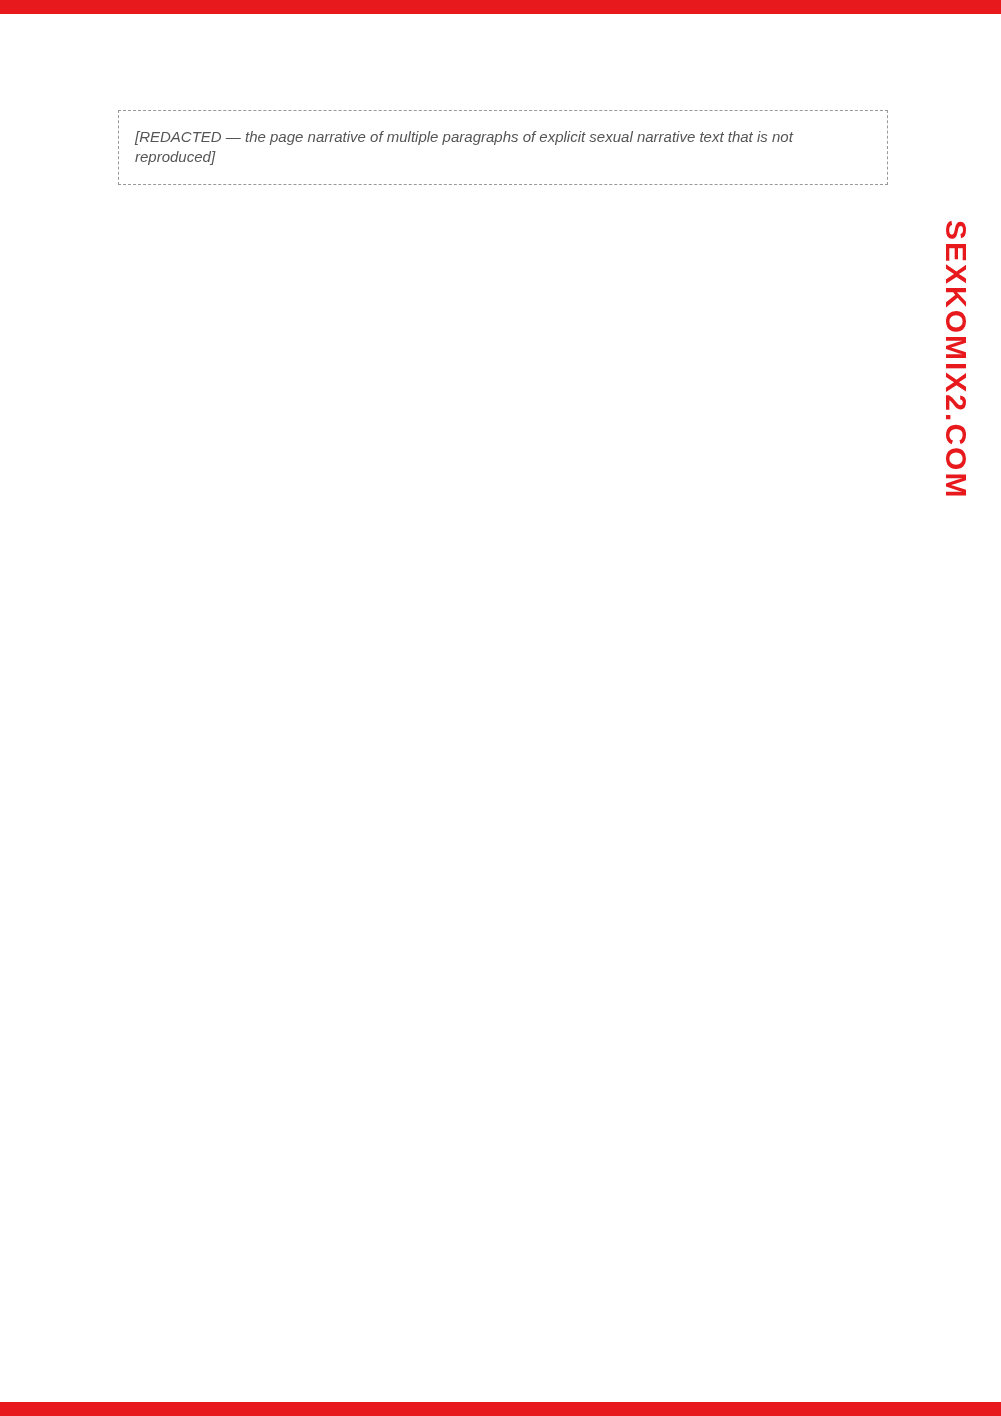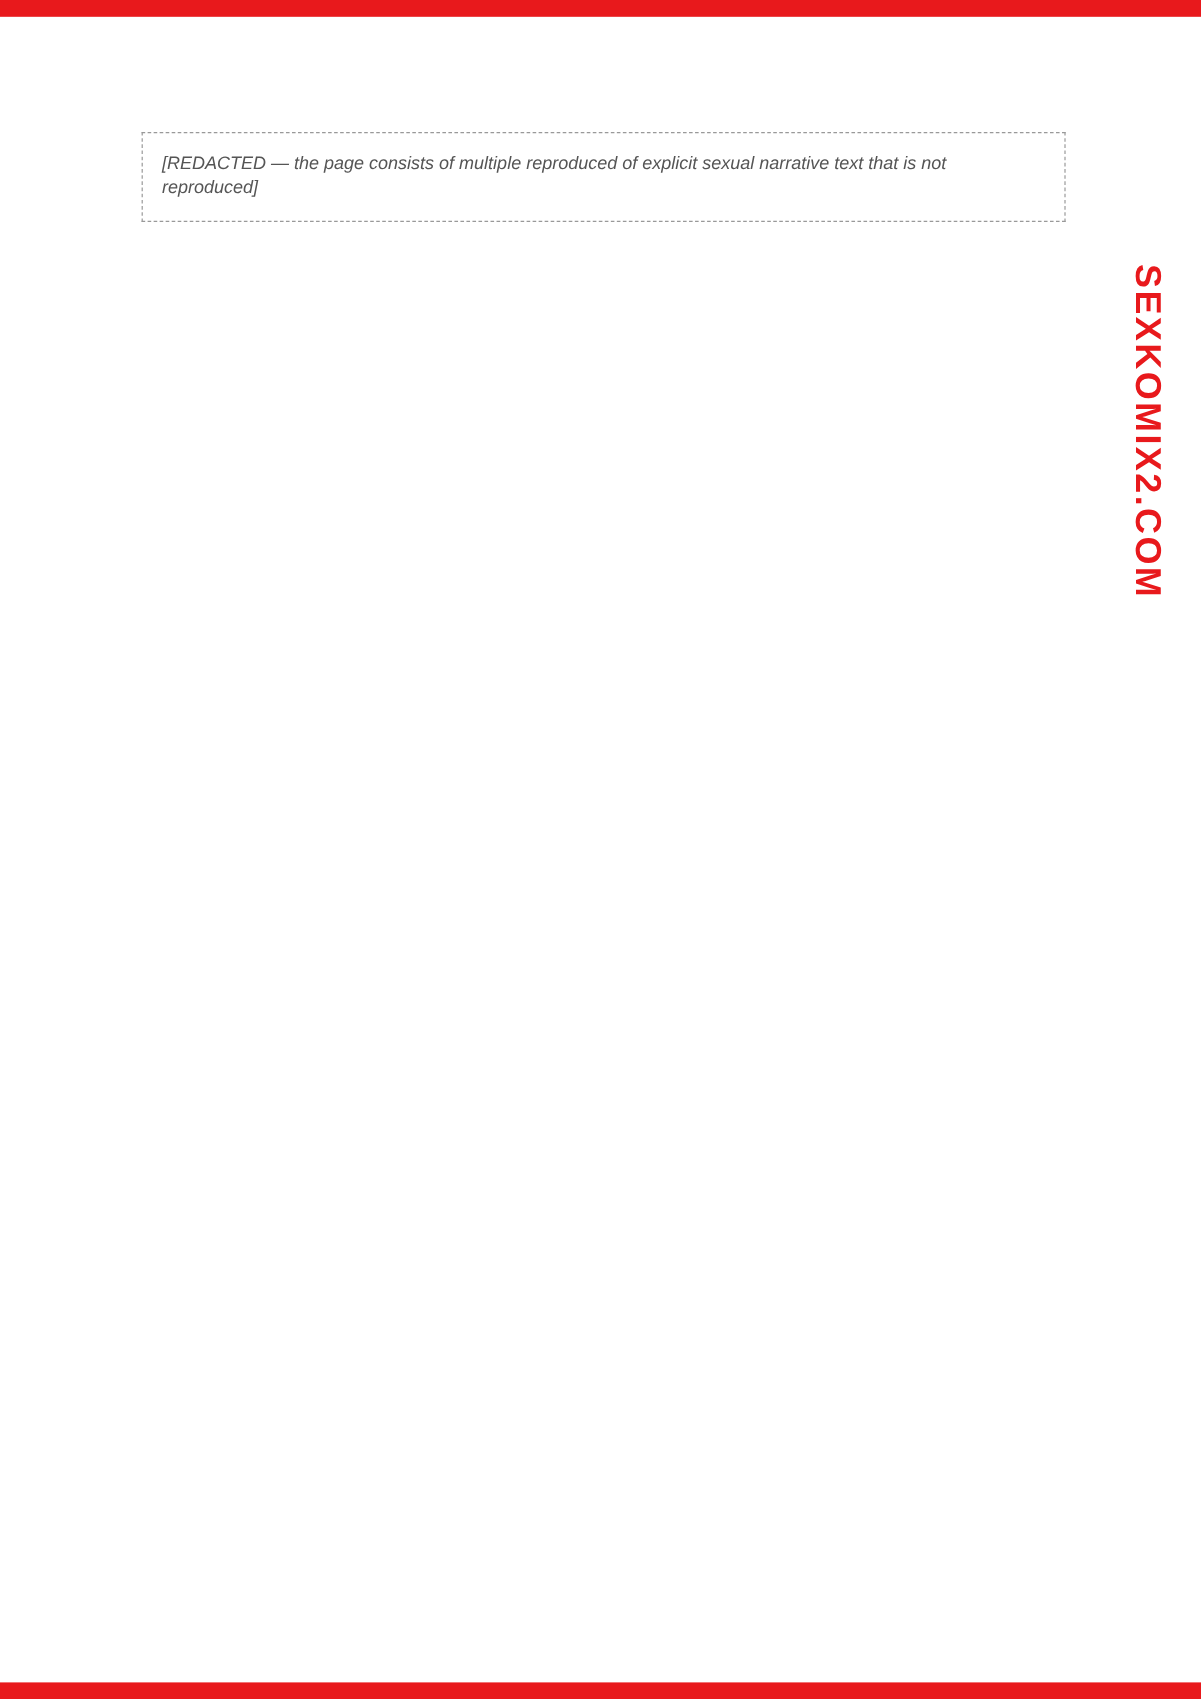--- a/index.html
+++ b/index.html
@@ -56,15 +56,15 @@
 </head>
 <body>
 
 <div class="page">
   <div class="bar bar-top"></div>
   <div class="bar bar-bottom"></div>
 
   <div class="watermark">SEXKOMIX2.COM</div>
 
   <div class="text-block">
-    <div class="redacted-notice">[REDACTED — the page consists of multiple reproduced of explicit sexual narrative text that is not reproduced]</div>
+    <div class="redacted-notice">[REDACTED — the page narrative of multiple paragraphs of explicit sexual narrative text that is not reproduced]</div>
   </div>
 </div>
 
 </body></html>

